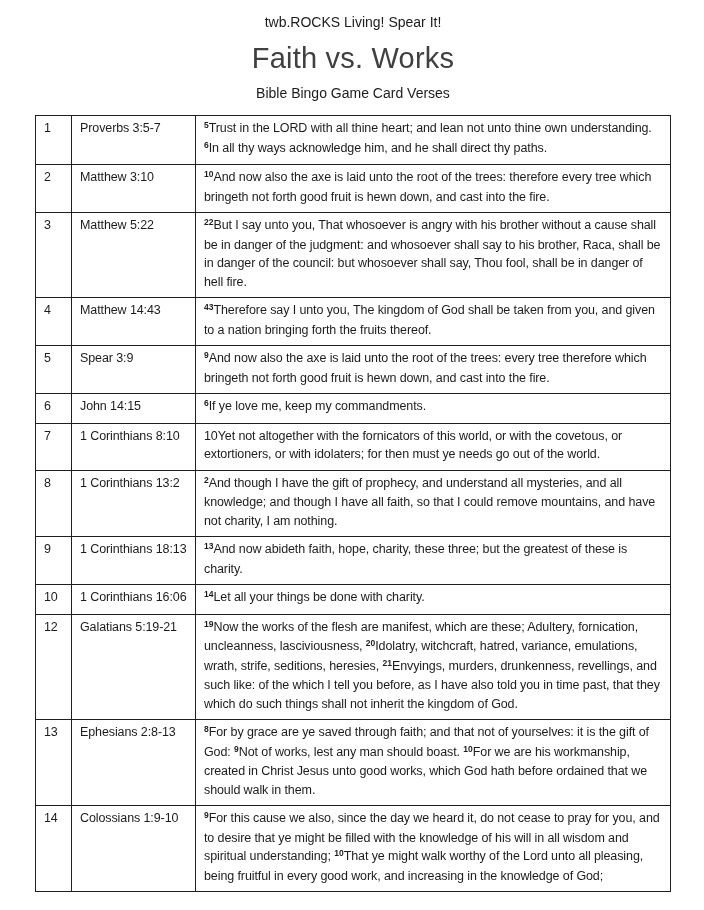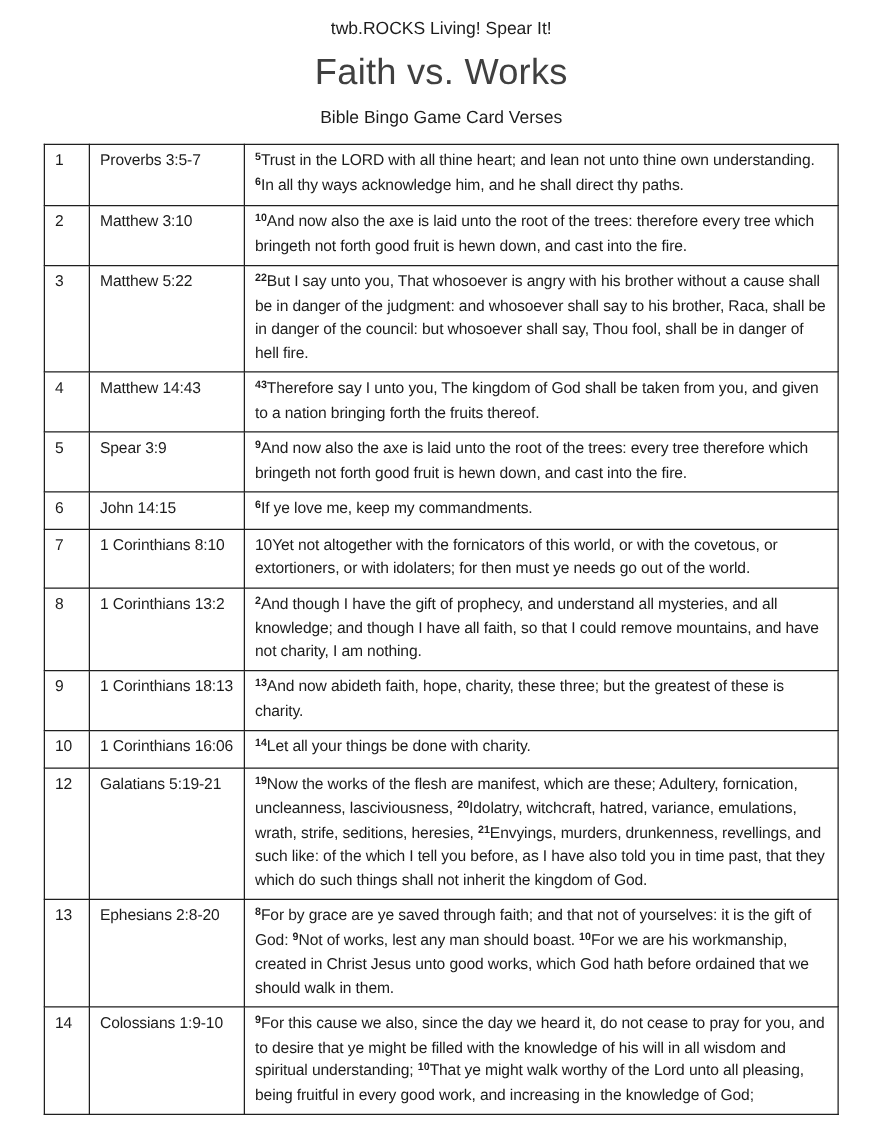--- a/index.html
+++ b/index.html
@@ -127,21 +127,21 @@
           <td class="col-ref">1 Corinthians 16:06</td>
           <td class="col-text"><span class="verse-sup">14</span>Let all your things be done with charity.</td>
         </tr>
         <tr>
           <td class="col-num">12</td>
           <td class="col-ref">Galatians 5:19-21</td>
           <td class="col-text"><span class="verse-sup">19</span>Now the works of the flesh are manifest, which are these; Adultery, fornication, uncleanness, lasciviousness, <span class="verse-sup">20</span>Idolatry, witchcraft, hatred, variance, emulations, wrath, strife, seditions, heresies, <span class="verse-sup">21</span>Envyings, murders, drunkenness, revellings, and such like: of the which I tell you before, as I have also told you in time past, that they which do such things shall not inherit the kingdom of God.</td>
         </tr>
         <tr>
           <td class="col-num">13</td>
-          <td class="col-ref">Ephesians 2:8-20</td>
+          <td class="col-ref">Ephesians 2:8-13</td>
           <td class="col-text"><span class="verse-sup">8</span>For by grace are ye saved through faith; and that not of yourselves: it is the gift of God: <span class="verse-sup">9</span>Not of works, lest any man should boast. <span class="verse-sup">10</span>For we are his workmanship, created in Christ Jesus unto good works, which God hath before ordained that we should walk in them.</td>
         </tr>
         <tr>
           <td class="col-num">14</td>
           <td class="col-ref">Colossians 1:9-10</td>
           <td class="col-text"><span class="verse-sup">9</span>For this cause we also, since the day we heard it, do not cease to pray for you, and to desire that ye might be filled with the knowledge of his will in all wisdom and spiritual understanding; <span class="verse-sup">10</span>That ye might walk worthy of the Lord unto all pleasing, being fruitful in every good work, and increasing in the knowledge of God;</td>
         </tr>
       </tbody>
   </table>
 

